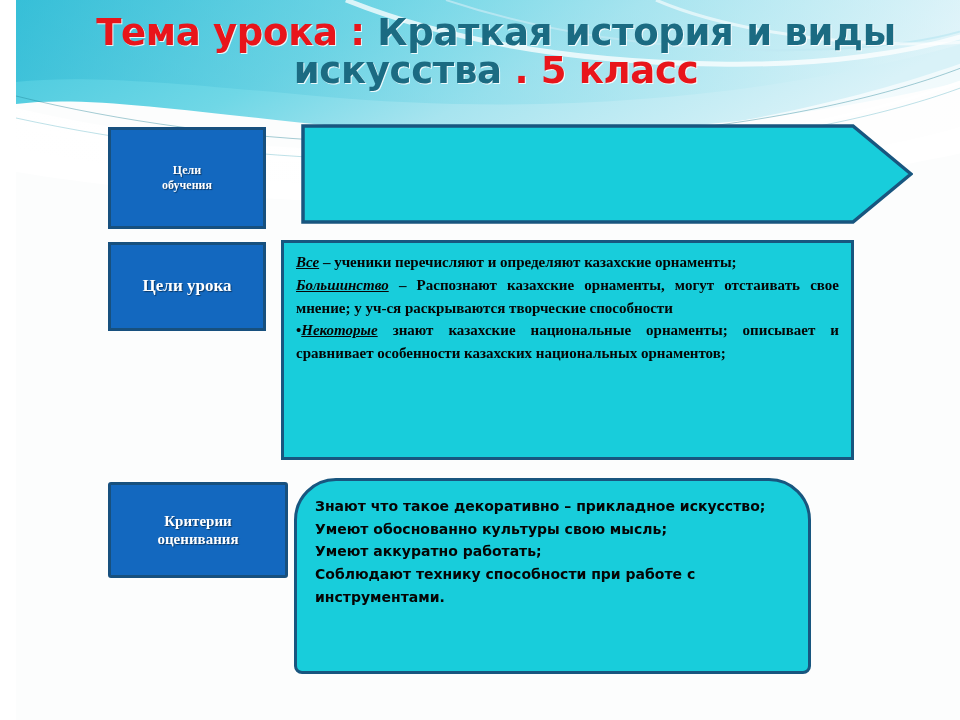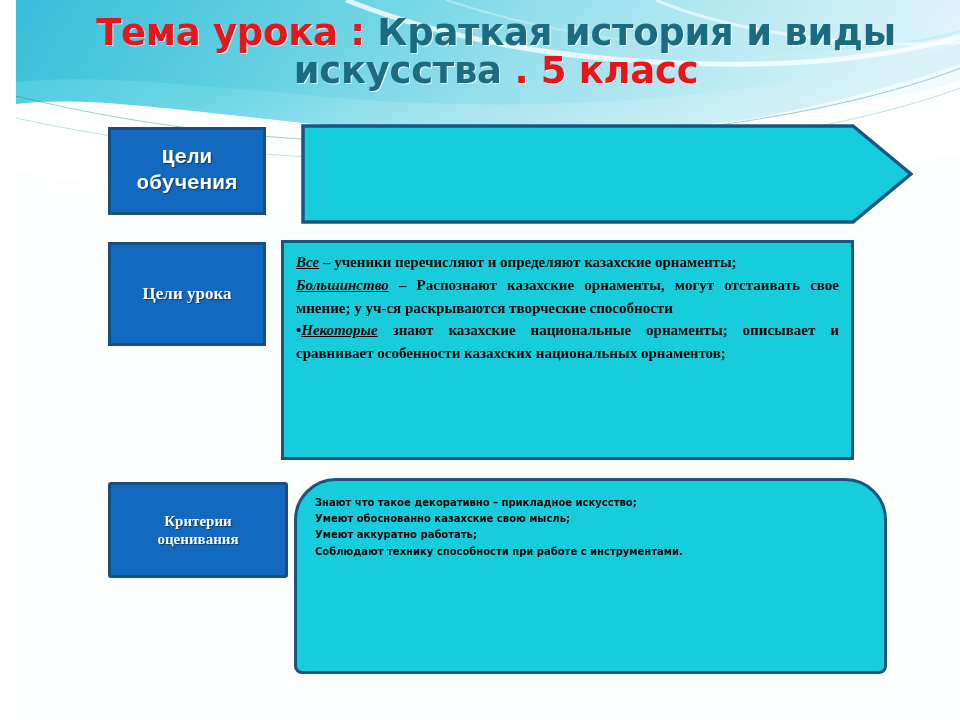--- a/index.html
+++ b/index.html
@@ -40,22 +40,22 @@
     border:3px solid #17507e;
     box-sizing:border-box;
     color:#ffffff;
     font-family:"Liberation Serif", serif;
     font-weight:bold;
     text-align:center;
     display:flex;align-items:center;justify-content:center;
     text-shadow:1px 1px 1px rgba(0,0,0,.45);
     line-height:1.22;
   }
-  #box-learning-goals{left:92px;top:127px;width:158px;height:88px;font-size:21px;font-family:Liberation Mono, monospace;}
-  #box-lesson-goals  {left:92px;top:242px;width:158px;height:104px;font-size:17px;justify-content:center;}
+  #box-learning-goals{left:92px;top:127px;width:158px;height:102px;font-size:12px;}
+  #box-lesson-goals  {left:92px;top:242px;width:158px;height:89px;font-size:17px;justify-content:center;}
   #box-criteria      {left:92px;top:482px;width:180px;height:96px;font-size:15px;border-radius:3px;}
 
   
   #arrow-panel{
     position:absolute;left:285px;top:124px;width:612px;height:100px;z-index:6;
   }
   #arrow-panel svg{position:absolute;left:0;top:0;}
   #arrow-text{
     position:absolute;left:18px;top:10px;width:530px;height:82px;
     display:flex;align-items:center;justify-content:center;
@@ -81,26 +81,26 @@
     font-family:"Liberation Serif", serif;
     font-weight:bold;
     font-size:15px;
     line-height:1.52;
     text-align:justify;
   }
   #panel-lesson-goals .em{
     font-style:italic;text-decoration:underline;margin-top:37px;
   }
   #panel-criteria{
-    left:278px;top:478px;width:593px;height:196px;
+    left:278px;top:478px;width:517px;height:196px;
     border-radius:42px 42px 8px 8px;
     padding:14px 18px;
     font-family:"DejaVu Sans", sans-serif;
     font-weight:bold;
-    font-size:10px;
+    font-size:14px;
     line-height:1.62;
   }
   .crit-line{display:block;white-space:normal;}
 </style>
 </head>
 <body>
 
 <div id="slide">
 
   <svg id="bg" viewBox="0 0 960 720" preserveAspectRatio="none">
@@ -183,18 +183,18 @@
 
   <div class="label-box" id="box-criteria">
     <span>
       <span>Критерии</span><br>
       <span>оценивания</span>
     </span>
   </div>
 
   <div class="teal-panel" id="panel-criteria">
     <span class="crit-line">Знают что такое декоративно – прикладное искусство;</span>
-    <span class="crit-line">Умеют обоснованно казахские свою мысль;</span>
+    <span class="crit-line">Умеют обоснованно культуры свою мысль;</span>
     <span class="crit-line">Умеют аккуратно работать;</span>
     <span class="crit-line">Соблюдают технику способности при работе с инструментами.</span>
   </div>
 
 </div>
 
 </body></html>

